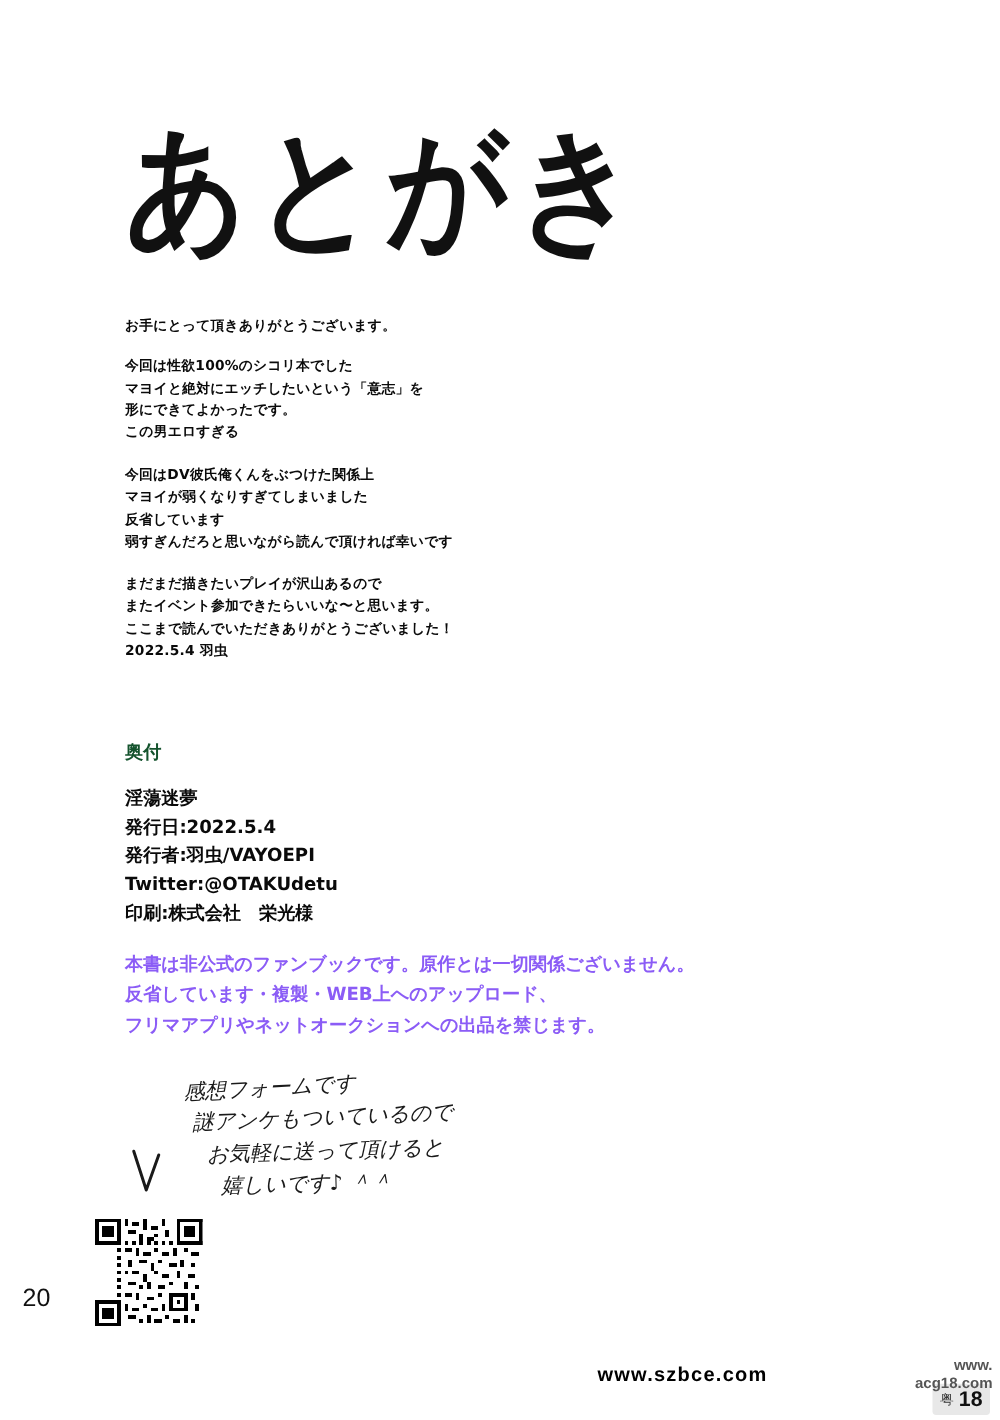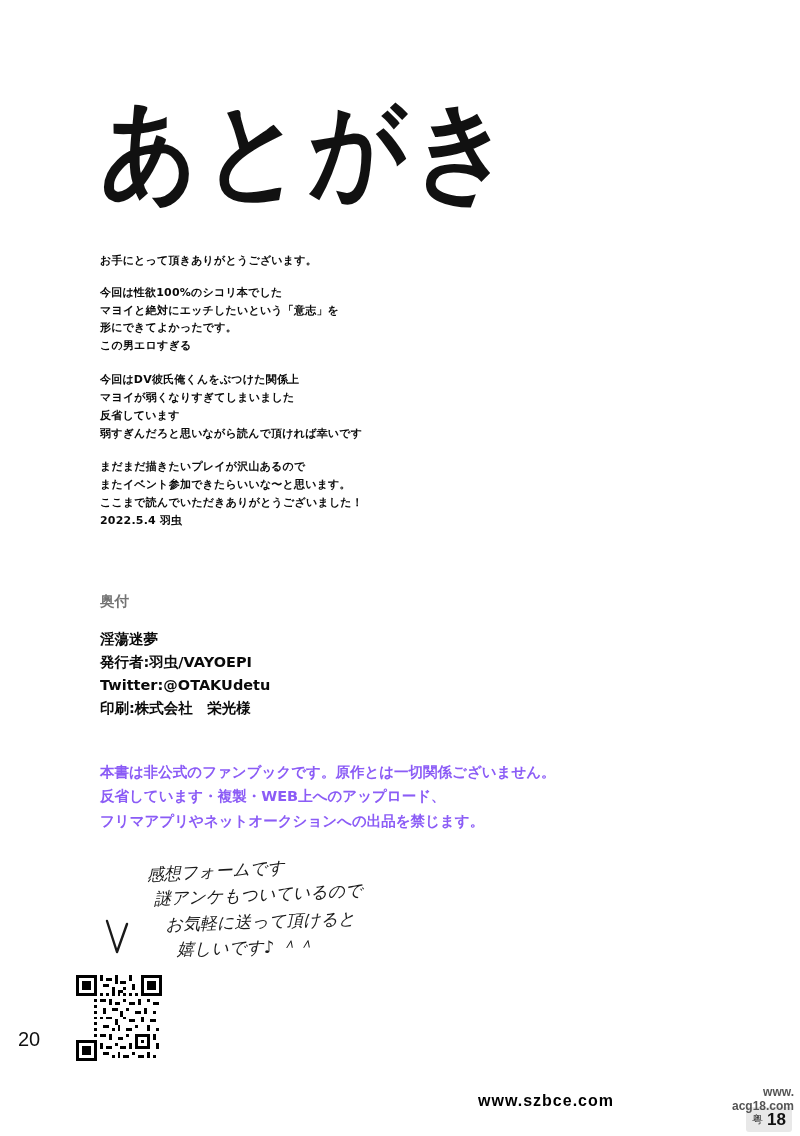--- a/index.html
+++ b/index.html
@@ -61,21 +61,21 @@
   .para.tight { margin-bottom: 14px; }
 
   
   .colophon-head {
     position: absolute;
     left: 100px;
     top: 592px;
     font-family: "DejaVu Sans", sans-serif;
     font-size: 14.5px;
     font-weight: bold;
-    color: #737373;
+    color: #14532d;
   }
   .colophon {
     position: absolute;
     left: 100px;
     top: 628px;
     width: 620px;
   }
   .colophon .line {
     display: block;
     white-space: nowrap;
@@ -242,20 +242,21 @@
       <span class="line">ここまで読んでいただきありがとうございました！</span>
       <span class="line">2022.5.4 羽虫</span>
     </p>
 
   </div>
 
   <div class="colophon-head">奥付</div>
 
   <div class="colophon">
     <span class="line">淫蕩迷夢</span>
+    <span class="line">発行日:2022.5.4</span>
     <span class="line">発行者:羽虫/VAYOEPI</span>
     <span class="line">Twitter:@OTAKUdetu</span>
     <span class="line">印刷:株式会社　栄光様</span>
   </div>
 
   <div class="notice">
     <span class="line">本書は非公式のファンブックです。原作とは一切関係ございません。</span>
     <span class="line">反省しています・複製・WEB上へのアップロード、</span>
     <span class="line">フリマアプリやネットオークションへの出品を禁じます。</span>
   </div>

